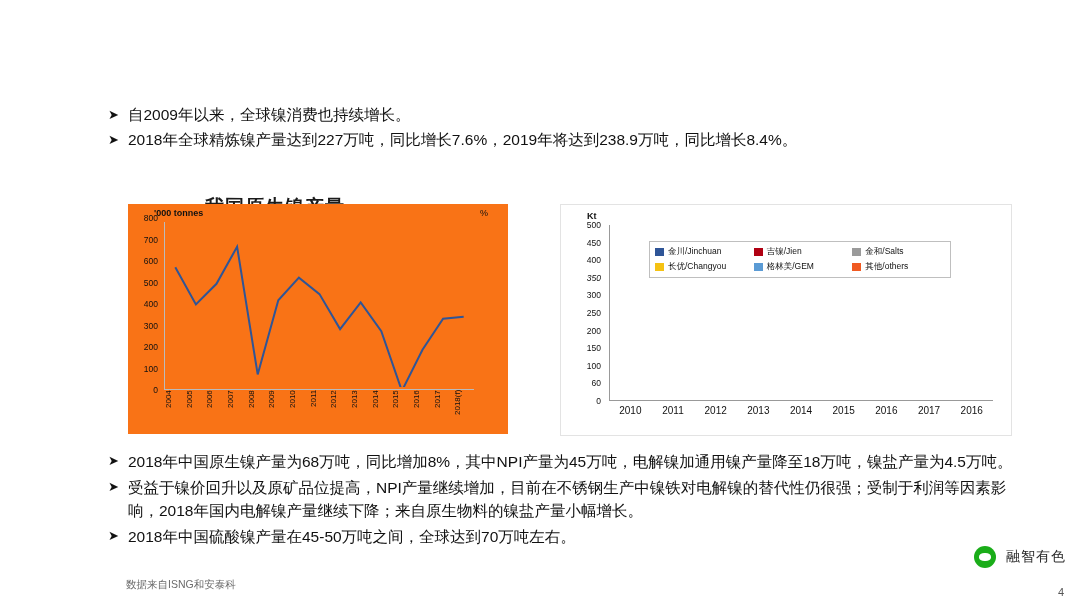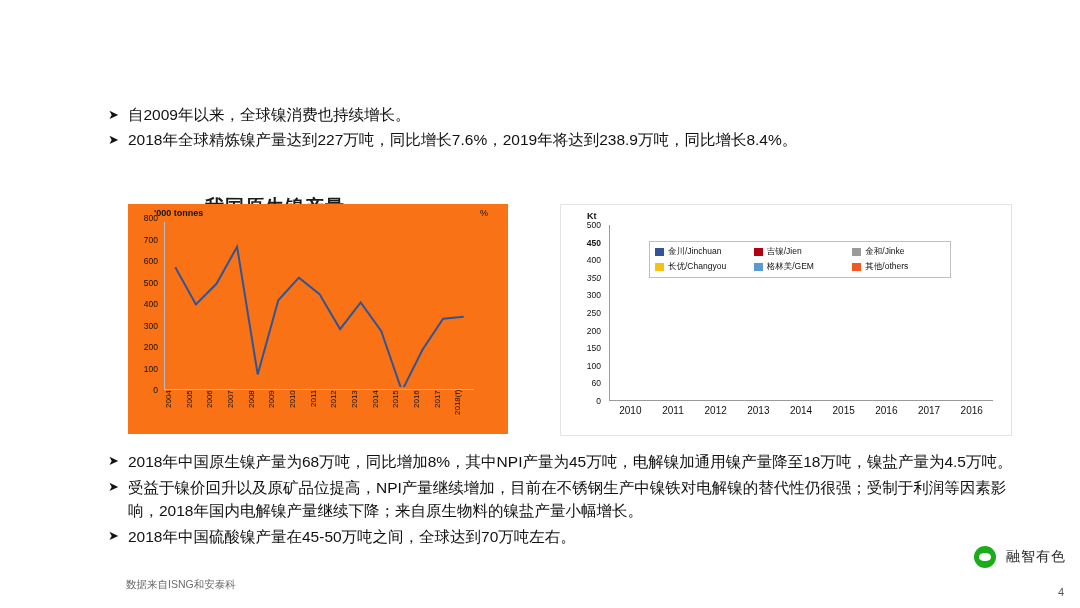--- a/index.html
+++ b/index.html
@@ -307,21 +307,21 @@
     <div class="cr-yaxis" id="cr-yaxis">
         <span style="top: 100%;">0</span>
         <span style="top: 90%;">60</span>
         <span style="top: 80%;">100</span>
         <span style="top: 70%;">150</span>
         <span style="top: 60%;">200</span>
         <span style="top: 50%;">250</span>
         <span style="top: 40%;">300</span>
         <span style="top: 30%; font-style: italic;">350</span>
         <span style="top: 20%;">400</span>
-        <span style="top: 10%; font-weight: bold;">450</span>
+        <span style="top: 10%;">450</span>
         <span style="top: 0%;">500</span>
       </div>
     <div class="cr-plot">
       <div class="cr-bars" id="cr-bars">
           <div class="cr-barcol">
             <div class="cr-bar">
               <div class="seg others" style="height: 1.4%;"></div>
               <div class="seg gem" style="height: 2%;"></div>
               <div class="seg changyou" style="height: 1.6%;"></div>
               <div class="seg jinke" style="height: 2.4%;"></div>
@@ -415,21 +415,21 @@
         <div>
           <i style="background: rgb(47, 85, 151);"></i>
           <span>金川/Jinchuan</span>
         </div>
         <div>
           <i style="background: rgb(176, 0, 18);"></i>
           <span>吉镍/Jien</span>
         </div>
         <div>
           <i style="background: rgb(154, 154, 154);"></i>
-          <span>金和/Jinke</span>
+          <span>金和/Salts</span>
         </div>
         <div>
           <i style="background: rgb(245, 194, 19);"></i>
           <span>长优/Changyou</span>
         </div>
         <div>
           <i style="background: rgb(91, 155, 213);"></i>
           <span>格林美/GEM</span>
         </div>
         <div>

